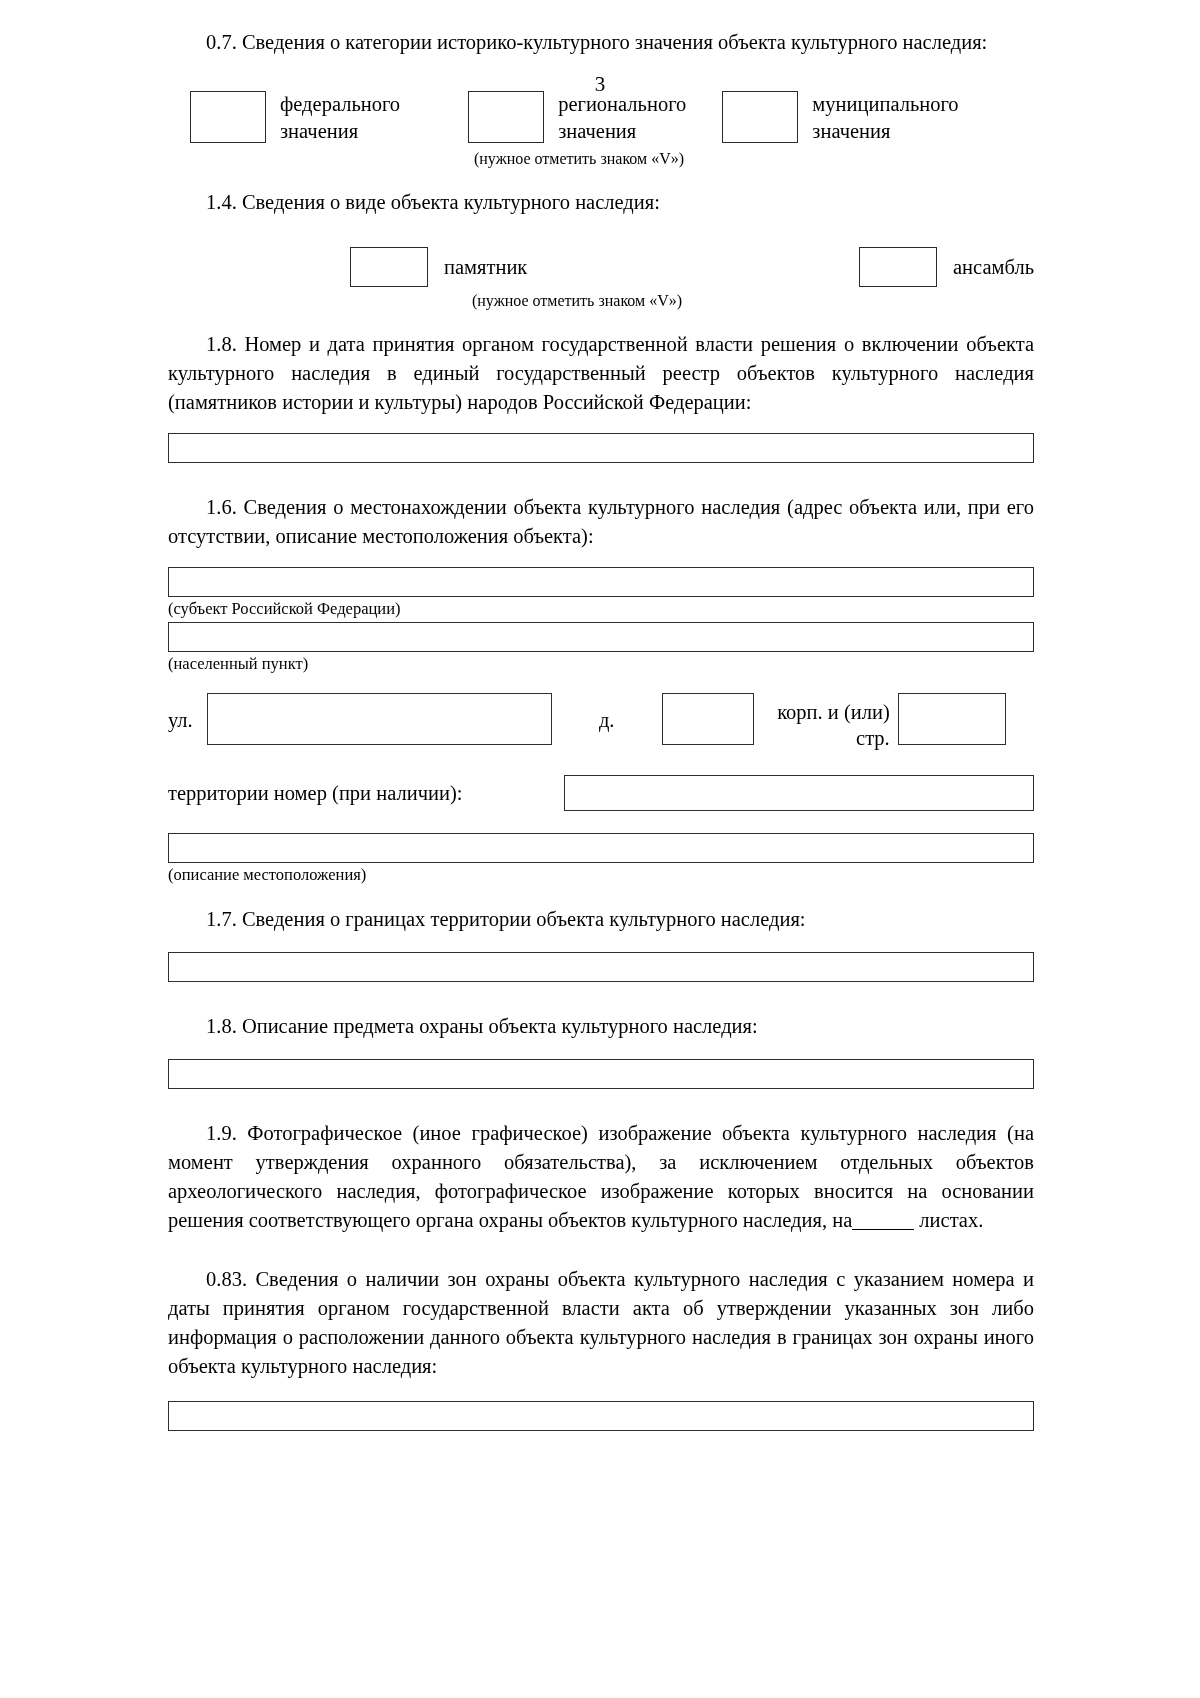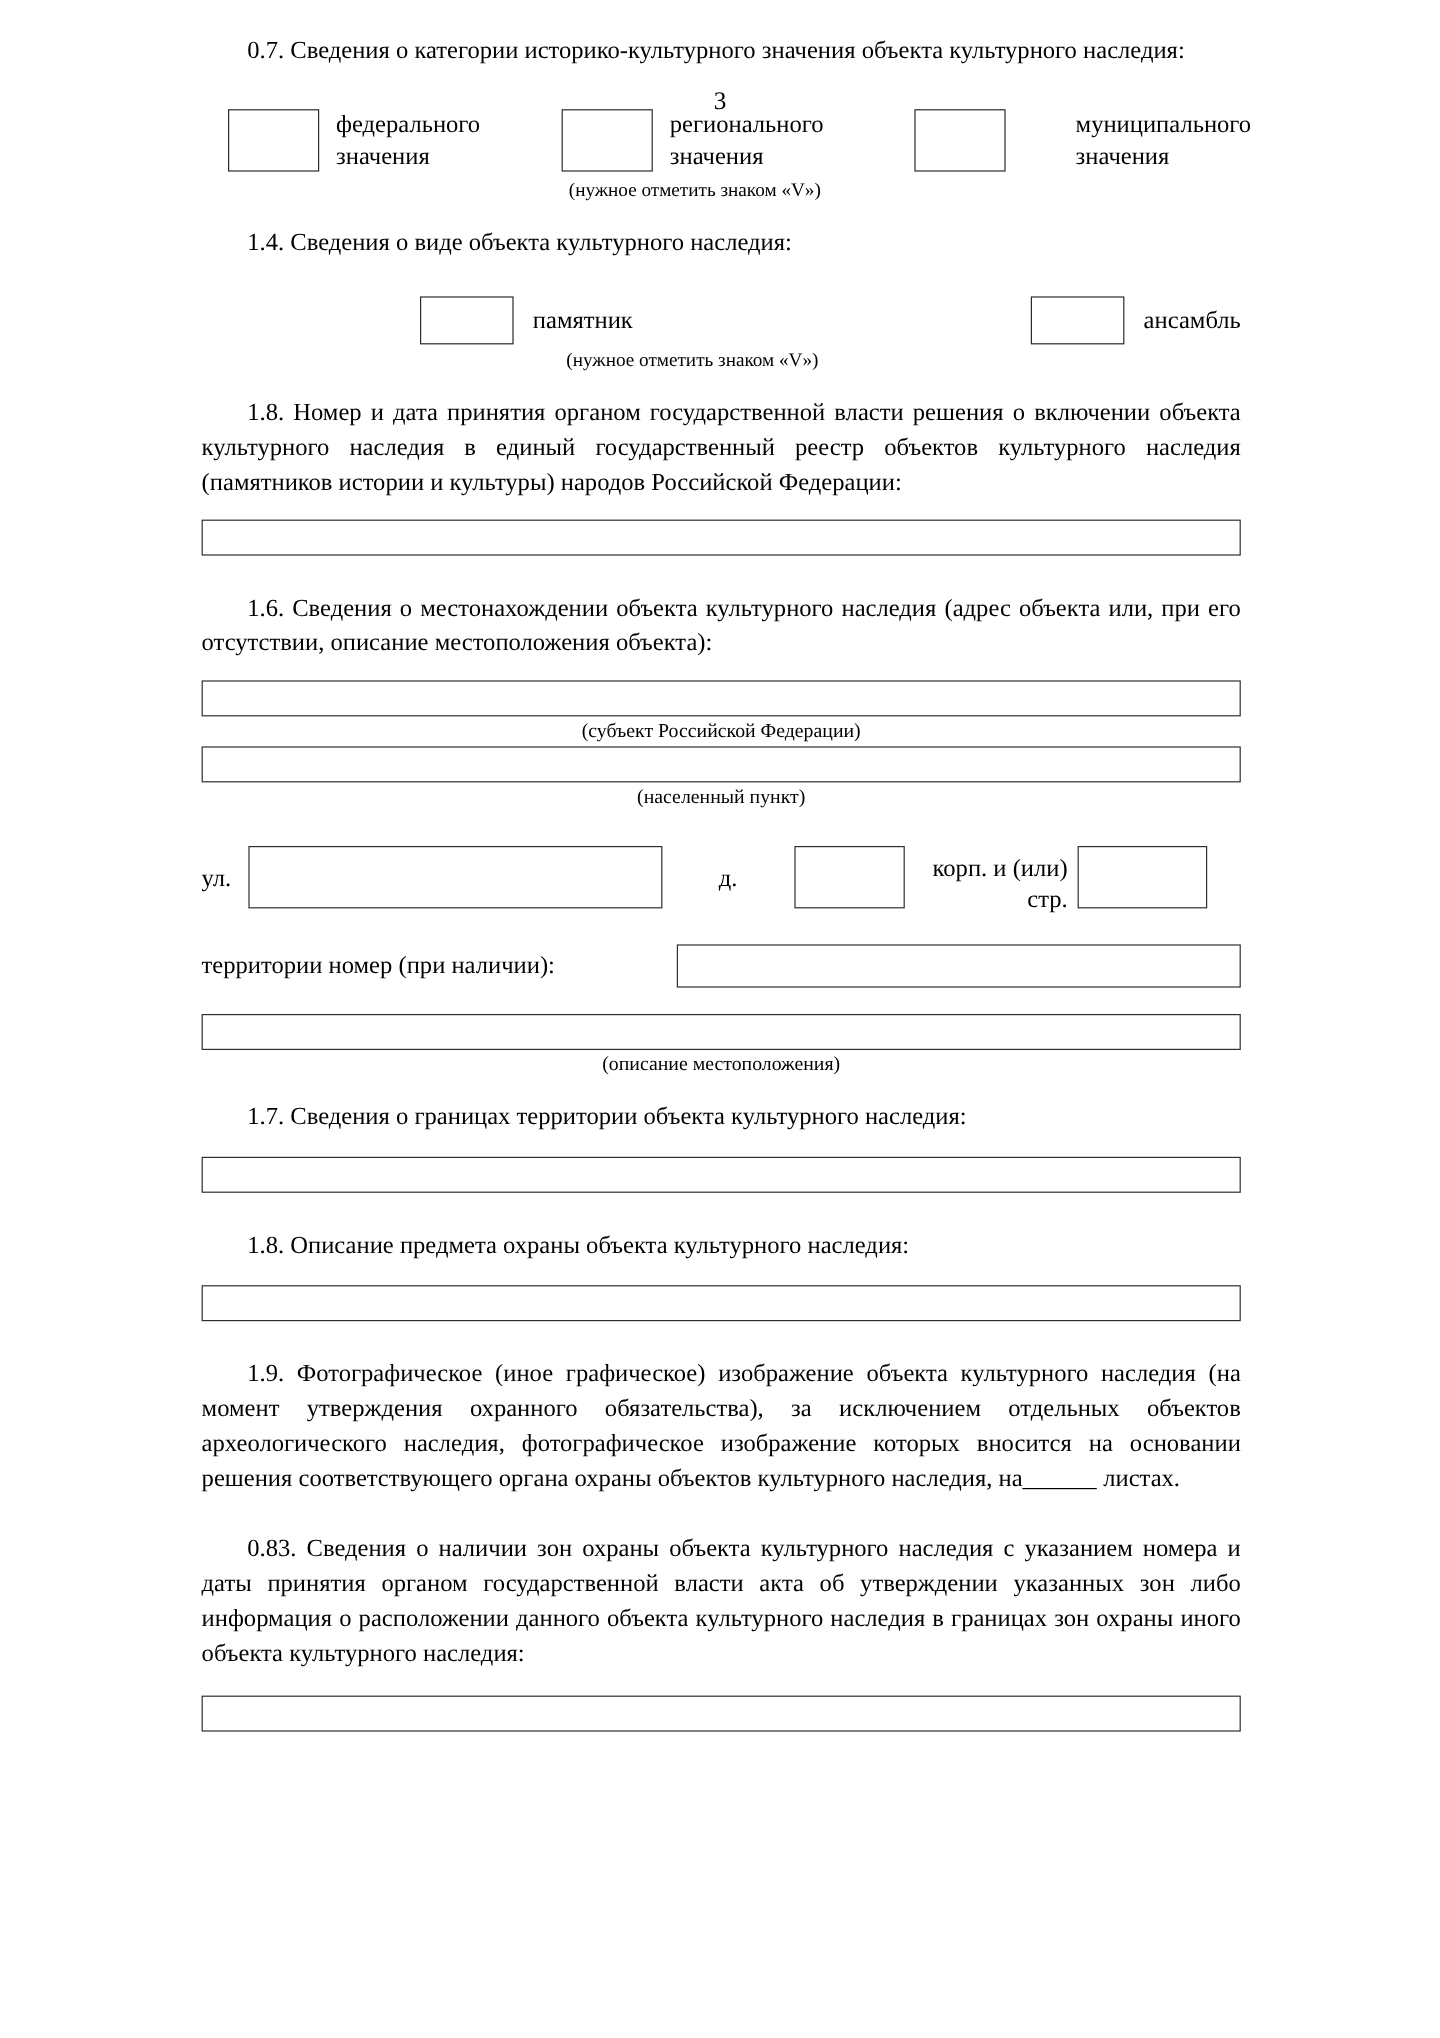--- a/index.html
+++ b/index.html
@@ -72,21 +72,21 @@
     box-sizing: border-box;
   }
   .check-label {
     font-size: 20.5px;
     line-height: 27px;
     margin-left: 14px;
     white-space: pre-line;
   }
   .cat-1 { margin-left: 22px; }
   .cat-2 { margin-left: 68px; }
-  .cat-3 { margin-left: 76px; gap: 44px; }
+  .cat-3 { margin-left: 36px; }
 
   .hint {
     font-size: 16px;
     text-align: center;
     line-height: 1.2;
   }
   .hint-cat {
     margin-top: 4px;
     margin-left: 0;
     width: 866px;
@@ -115,30 +115,29 @@
   
   .field-bar {
     width: 866px;
     height: 30px;
     border: 1.6px solid #2f2f2f;
     background: #ffffff;
     box-sizing: border-box;
   }
   .caption {
     font-size: 16.5px;
-    text-align: center;
     line-height: 1.25;
     margin-top: 2px;
   }
 
   
   .addr-row {
     display: flex;
     align-items: flex-start;
-    margin-top: 30px;
+    margin-top: 18px;
   }
   .addr-lbl {
     font-size: 20.5px;
     line-height: 27px;
     padding-top: 14px;
   }
   .box-street {
     width: 345px;
     height: 52px;
     border: 1.6px solid #2f2f2f;

